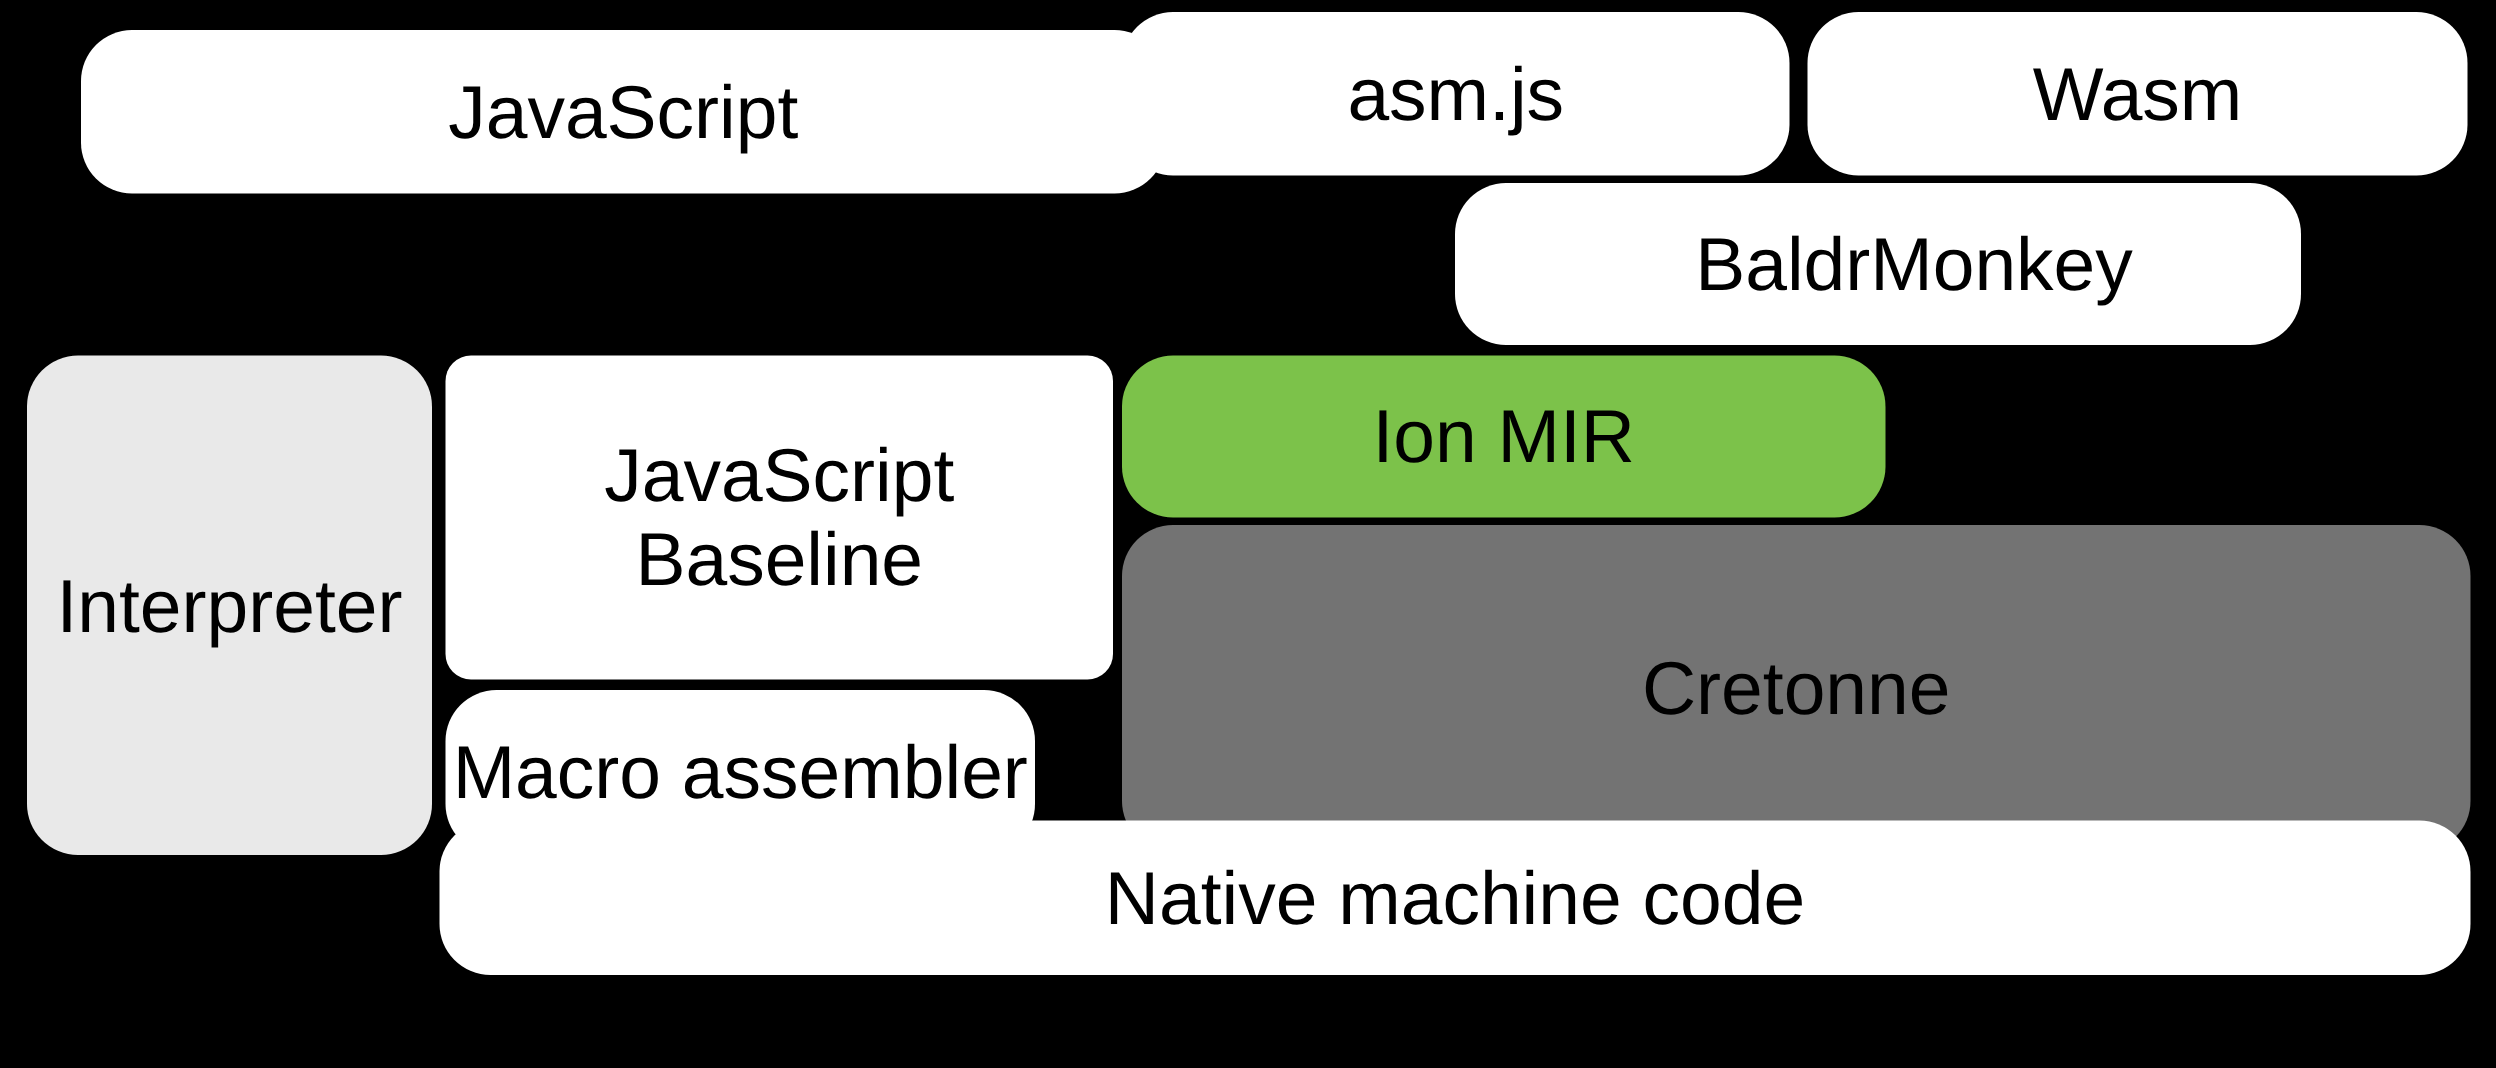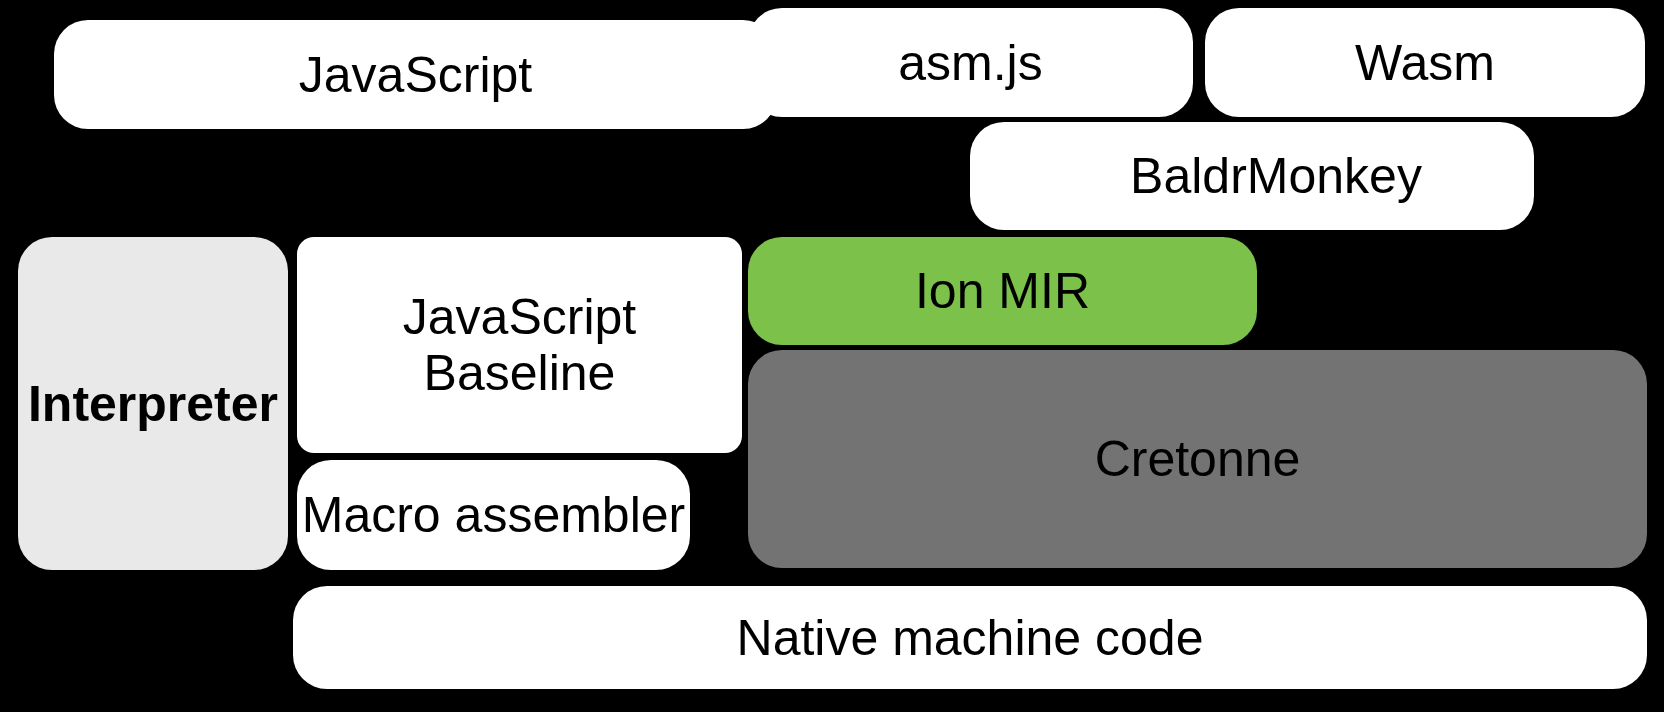--- a/index.html
+++ b/index.html
@@ -30,26 +30,26 @@
   .fill-gray  { background: #e9e9e9; }
   .fill-green { background: #7cc24a; }
   .fill-pink  { background: #737373; }
 
   
   .n-javascript          { left: 18px;   top: 20px;   width: 723px;  height: 109px; margin-left: 36px; }
   .n-asmjs               { left: 748px;  top: 8px;   width: 445px;  height: 109px; }
   .n-wasm                { left: 1205px; top: 8px;   width: 440px;  height: 109px; }
   .n-javascript-bytecode { left: 18px;   top: 122px; width: 943px;  height: 108px; }
   .n-baldrmonkey         { left: 970px;  top: 122px; width: 516px;  height: 108px; padding-left: 48px; }
-  .n-interpreter         { left: 18px;   top: 237px; width: 270px;  height: 333px; font-weight: bold; }
+  .n-interpreter         { left: 18px;   top: 237px; width: 270px;  height: 333px; }
   .n-javascript-baseline { left: 297px;  top: 237px; width: 445px;  height: 216px; border-radius: 17px; }
   .n-ion-mir             { left: 748px;  top: 237px; width: 509px;  height: 108px; }
   .n-cretonne            { left: 748px;  top: 350px; width: 899px;  height: 218px; }
   .n-macro-assembler     { left: 297px;  top: 460px; width: 393px;  height: 110px; }
-  .n-native-machine-code { left: 293px;  top: 586px; width: 1354px; height: 103px; }
+  .n-native-machine-code { left: 293px;  top: 547px; width: 1354px; height: 103px; }
 
   
   .n-javascript-baseline .label { max-width: 330px; }
 </style>
 </head>
 <body>
 
 <div class="canvas">
 
   <div class="node fill-white n-javascript">

